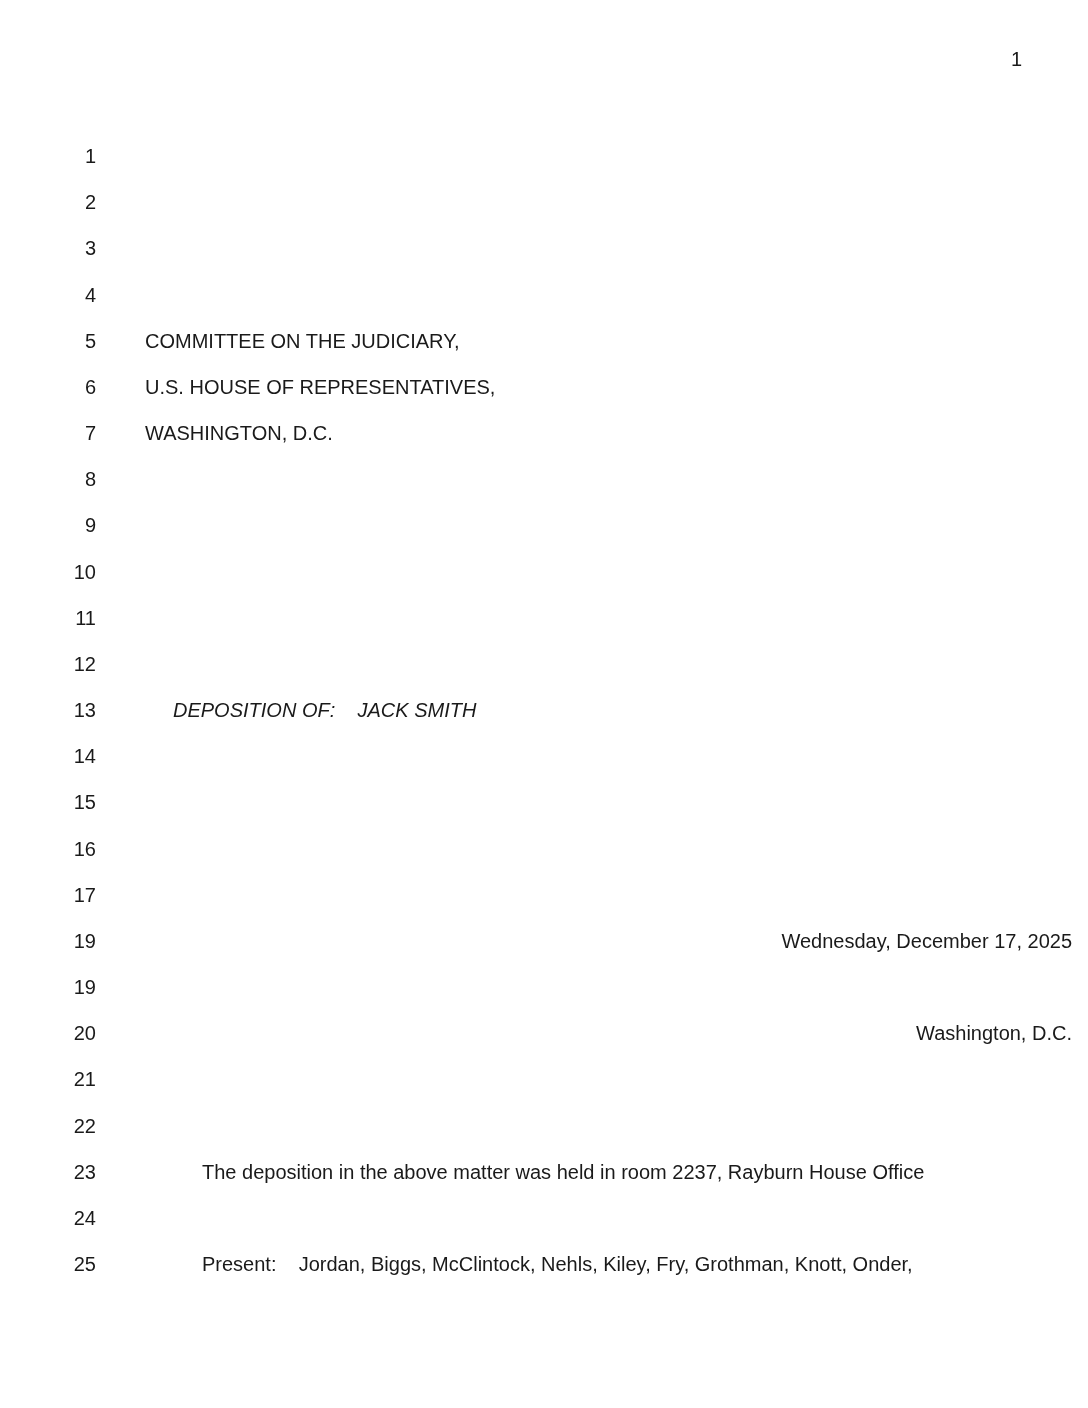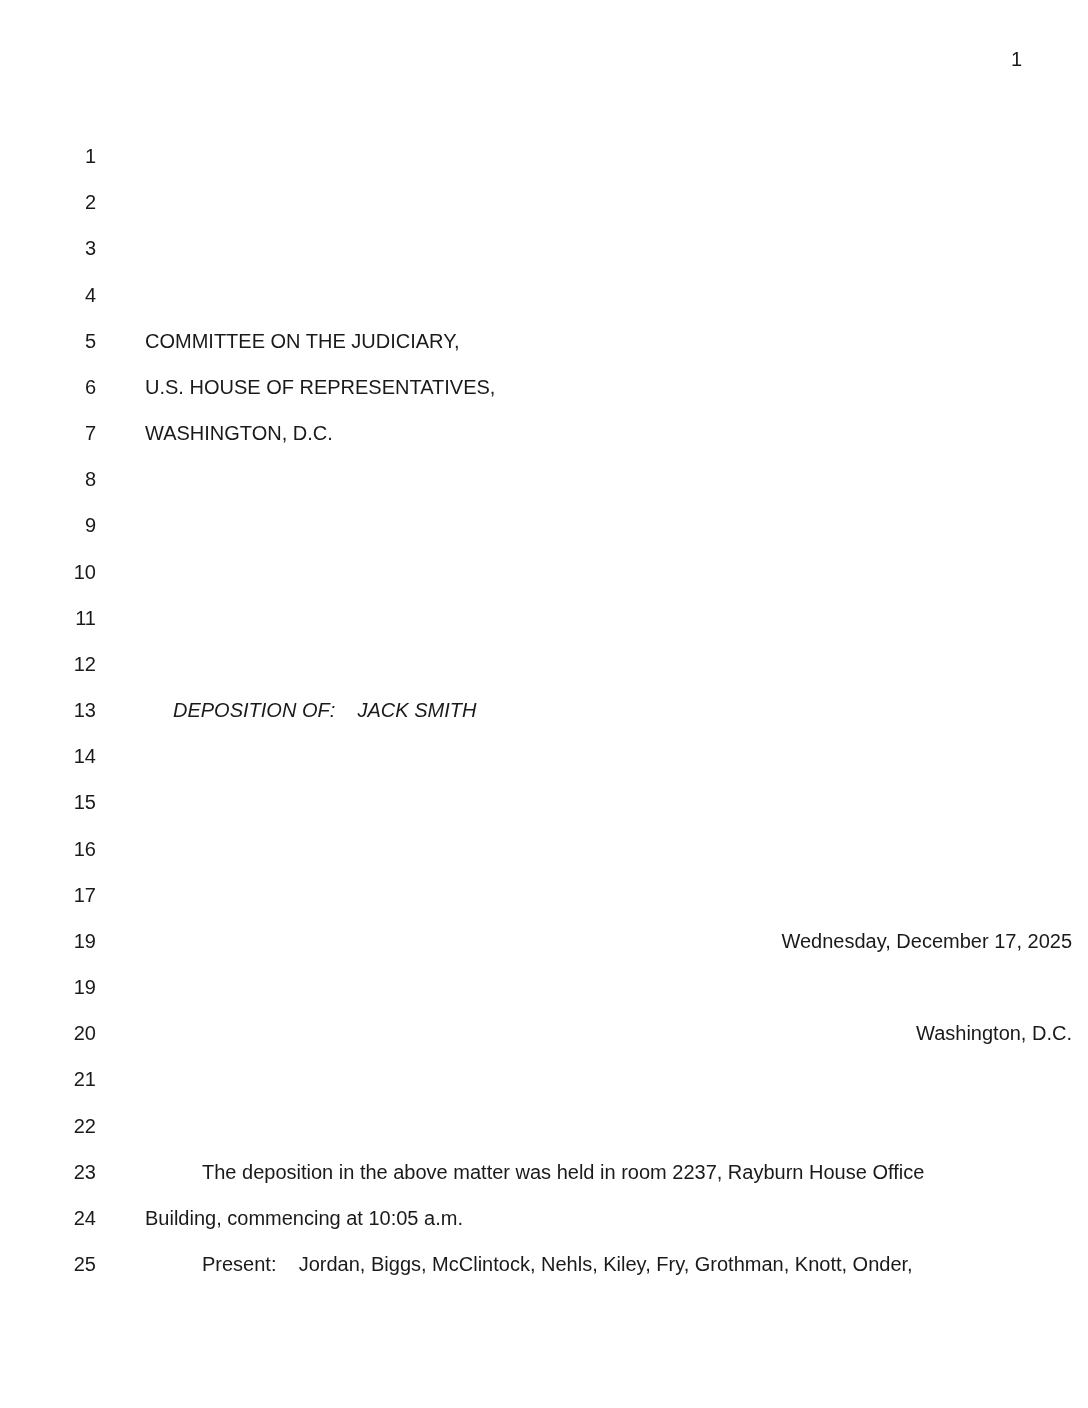--- a/index.html
+++ b/index.html
@@ -138,20 +138,19 @@
       <div class="line" style="top: 1103px;">
         <span class="line-num">22</span>
         <span class="line-text indent-body"></span>
       </div>
       <div class="line" style="top: 1149px;">
         <span class="line-num">23</span>
         <span class="line-text indent-para">The deposition in the above matter was held in room 2237, Rayburn House Office</span>
       </div>
       <div class="line" style="top: 1195px;">
         <span class="line-num">24</span>
-        <span class="line-text indent-body">Building, commencing at 10:05 a.m.</span>
       </div>
       <div class="line" style="top: 1241px;">
         <span class="line-num">25</span>
         <span class="line-text indent-para">Present:&nbsp;&nbsp;&nbsp;&nbsp;Jordan, Biggs, McClintock, Nehls, Kiley, Fry, Grothman, Knott, Onder,</span>
       </div>
     </div>
 </div>
 
 </body></html>

